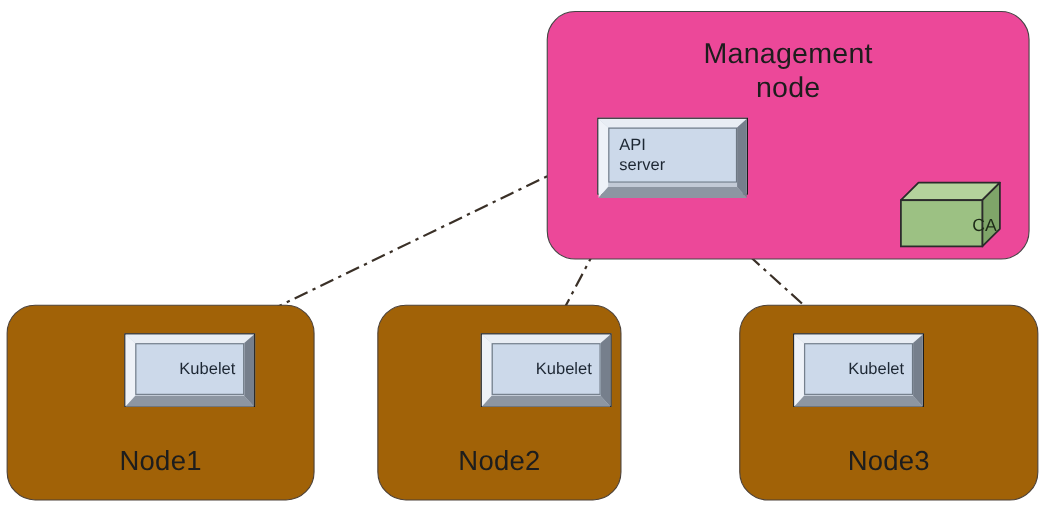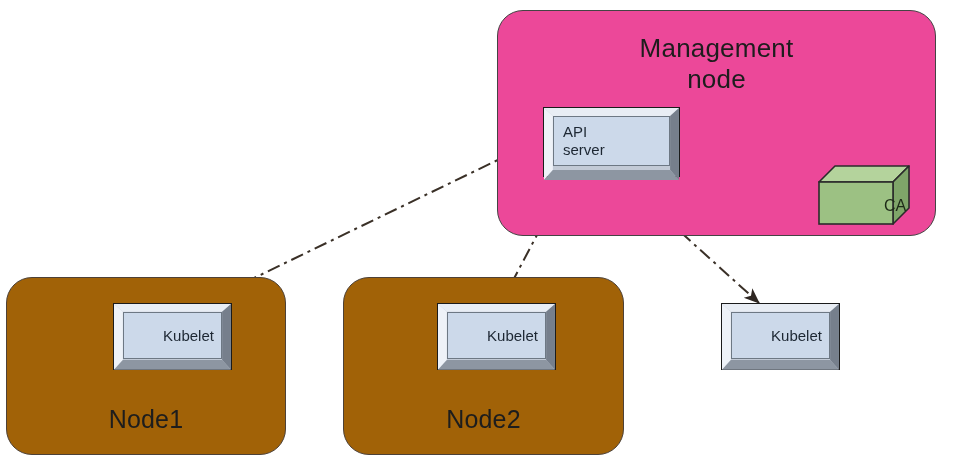--- a/index.html
+++ b/index.html
@@ -192,35 +192,38 @@
       <polygon points="0,0 119,0 110,8 9,8" fill="#e8edf4"></polygon>
       <polygon points="0,0 9,8 9,57 0,67" fill="#eef2f8"></polygon>
       <polygon points="119,0 119,67 110,57 110,8" fill="#767f8c"></polygon>
       <polygon points="0,67 9,57 110,57 119,67" fill="#8d96a2"></polygon>
     </svg>
     <div class="face">
       <div class="lbl center">Kubelet</div>
     </div>
   </div>
 
-  <div class="rbox node" style="left:343px; top:277px; width:281px; height:178px;">
+  <div class="rbox node" style="left:343px; top:277px; width:222px; height:178px;">
     <div class="node-label">Node2</div>
   </div>
   <div class="bevel" style="left:437px; top:303px; width:119px; height:67px;">
     <svg class="bev-tl" viewBox="0 0 119 67" preserveAspectRatio="none">
       <polygon points="0,0 119,0 110,8 9,8" fill="#e8edf4"></polygon>
       <polygon points="0,0 9,8 9,57 0,67" fill="#eef2f8"></polygon>
       <polygon points="119,0 119,67 110,57 110,8" fill="#767f8c"></polygon>
       <polygon points="0,67 9,57 110,57 119,67" fill="#8d96a2"></polygon>
     </svg>
     <div class="face">
       <div class="lbl center">Kubelet</div>
     </div>
   </div>
 
+  <div class="rbox node" style="left:672px; top:277px; width:272px; height:178px;">
+    <div class="node-label">Node3</div>
+  </div>
   <div class="bevel" style="left:721px; top:303px; width:119px; height:67px;">
     <svg class="bev-tl" viewBox="0 0 119 67" preserveAspectRatio="none">
       <polygon points="0,0 119,0 110,8 9,8" fill="#e8edf4"></polygon>
       <polygon points="0,0 9,8 9,57 0,67" fill="#eef2f8"></polygon>
       <polygon points="119,0 119,67 110,57 110,8" fill="#767f8c"></polygon>
       <polygon points="0,67 9,57 110,57 119,67" fill="#8d96a2"></polygon>
     </svg>
     <div class="face">
       <div class="lbl center">Kubelet</div>
     </div>

